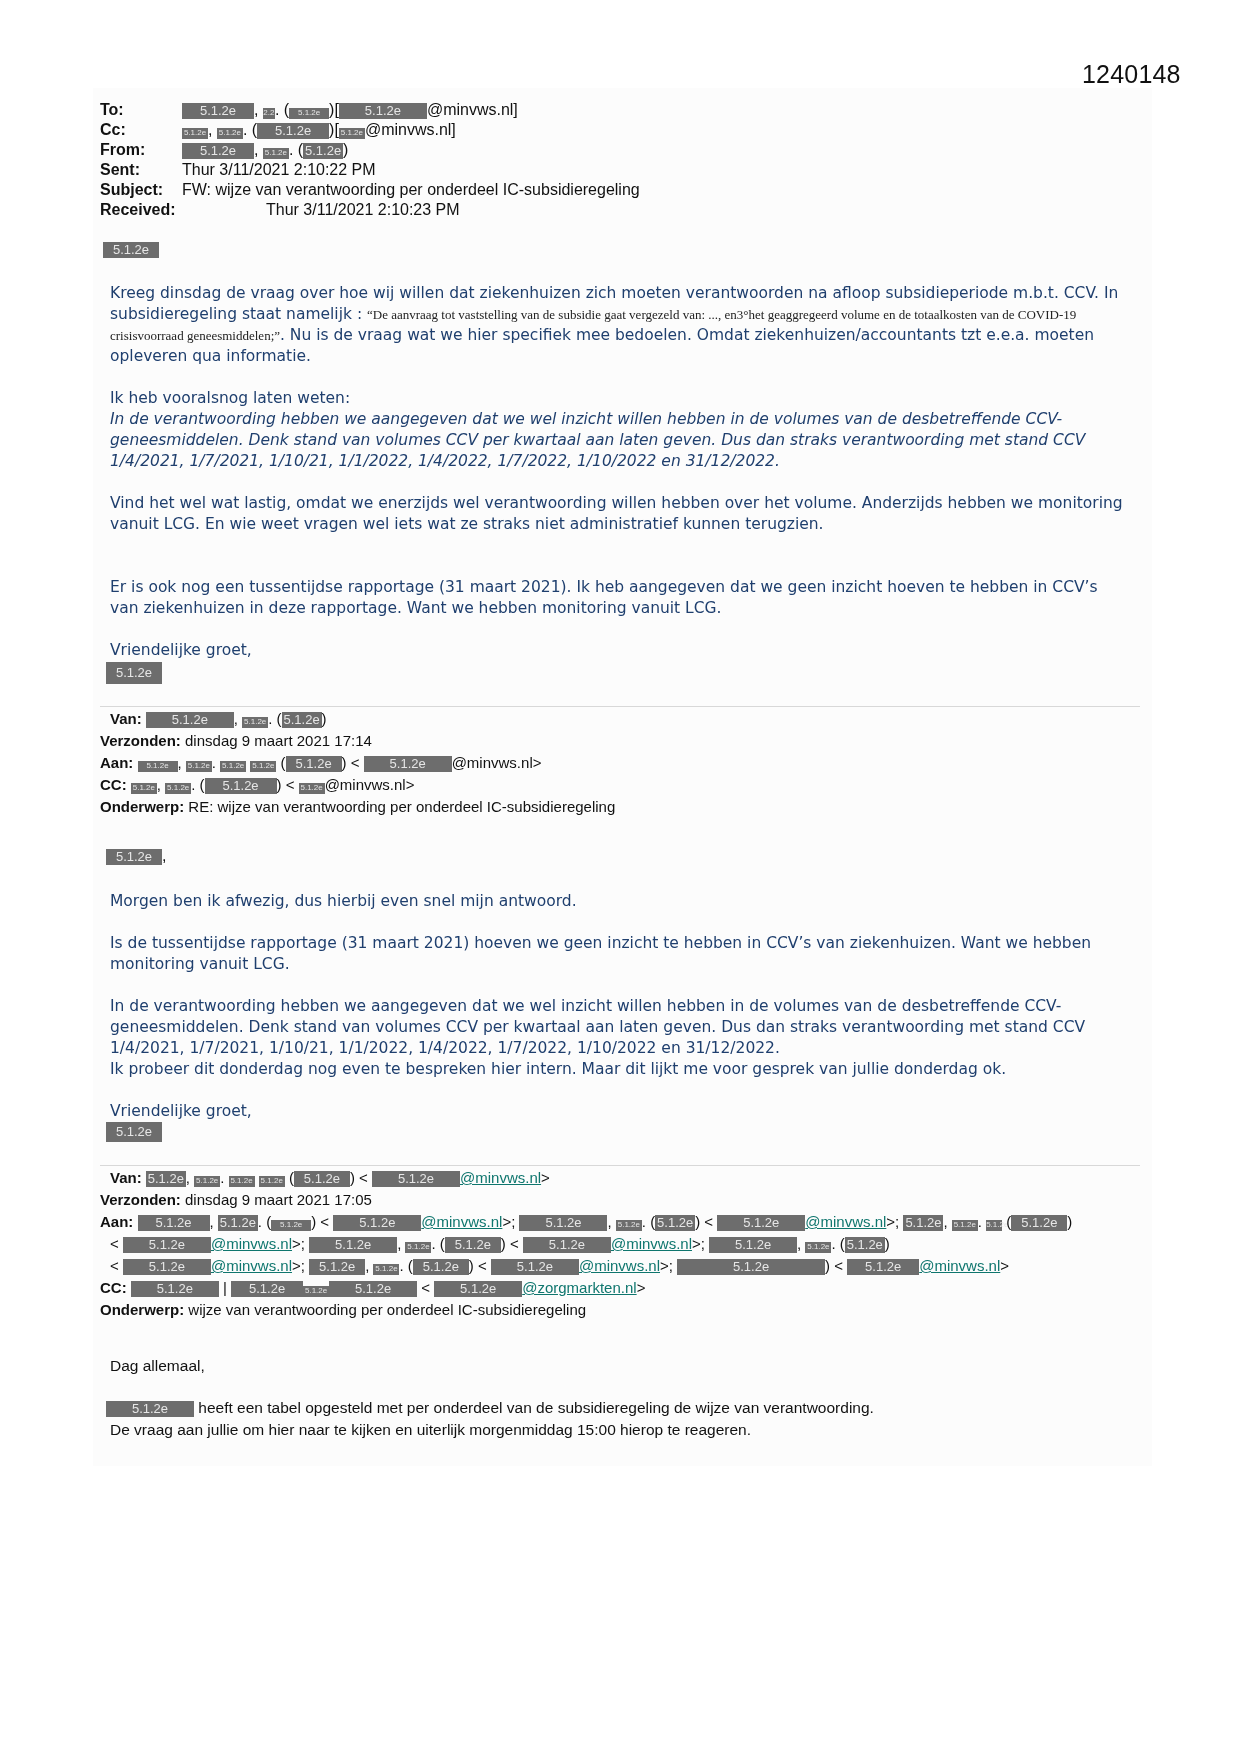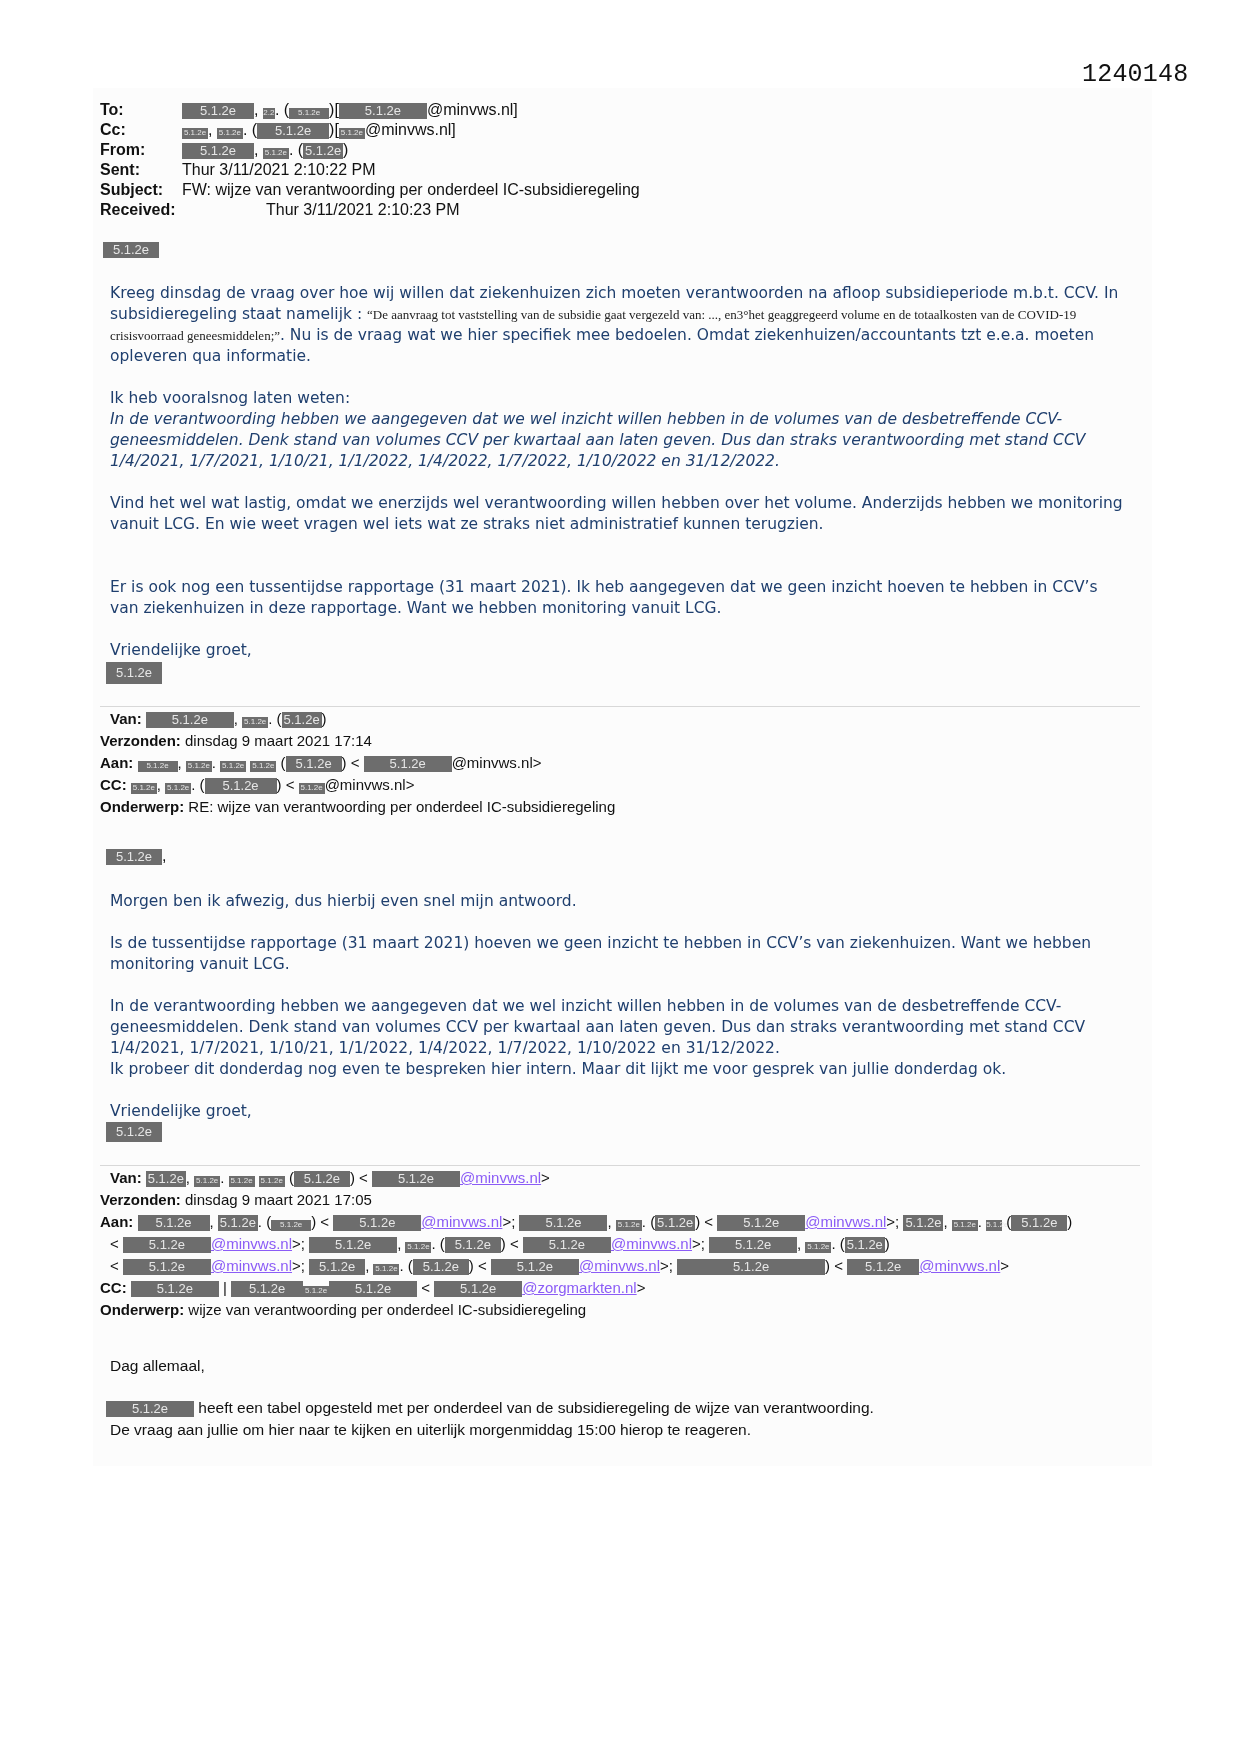--- a/index.html
+++ b/index.html
@@ -1,32 +1,32 @@
 <!DOCTYPE html>
 <html><head>
 <meta charset="utf-8">
 <style>
   html, body { margin: 0; padding: 0; background: #ffffff; }
   body { width: 1241px; height: 1754px; position: relative; overflow: hidden; font-family: "Liberation Sans", sans-serif; color: #111; }
-  .docnum { position: absolute; left: 1082px; top: 60px; font-size: 25px; font-family: Liberation Mono, monospace; color: #111; letter-spacing: 0.2px; }
+  .docnum { position: absolute; left: 1082px; top: 60px; font-size: 25px; font-family: Liberation Sans, sans-serif; color: #111; letter-spacing: 0.2px; }
   .sheet { position: absolute; left: 93px; top: 88px; width: 1059px; height: 1378px; background: #fcfcfc; }
   .r { display: inline-block; background: #6d6d6d; color: #e6e6e6; font-family: "Liberation Sans", sans-serif; text-align: center; vertical-align: baseline; line-height: 1.1; padding: 1px 0; }
   .r.s { font-size: 8px; }
   .r.m { font-size: 13px; }
   .r.w1 { width: 26px; } .r.w2 { width: 40px; } .r.w3 { width: 56px; } .r.w4 { width: 72px; } .r.w5 { width: 88px; } .r.w7 { width: 148px; }
   .hdr { position: absolute; left: 100px; font-family: "Liberation Sans", sans-serif; font-size: 16px; color: #111; }
   .hdr .lbl { display: inline-block; width: 82px; font-weight: bold; }
   .blue { color: #1f3f6e; font-family: "DejaVu Sans", sans-serif; font-size: 15.5px; line-height: 21px; }
   .para { position: absolute; left: 110px; width: 1020px; }
   .it { font-style: italic; }
   .quote { font-family: "Liberation Serif", serif; font-size: 13px; color: #222; }
   .sep { position: absolute; left: 100px; width: 1040px; height: 1px; background: #d8d8d8; }
   .mh { position: absolute; left: 100px; font-family: "Liberation Sans", sans-serif; font-size: 15px; color: #111; line-height: 22px; }
   .mh b { font-weight: bold; }
-  .link { color: #8b5cf6; text-decoration: underline; text-align: right; }
+  .link { color: #0f766e; text-decoration: underline; text-align: right; }
   .plain { font-family: "Liberation Sans", sans-serif; font-size: 15.5px; color: #111; }
 </style>
 </head>
 <body>
 
 <div class="docnum">1240148</div>
 <div class="sheet"></div>
 
 <div class="hdr" style="top:101px;">
   <span class="lbl">To:</span><span class="r m w4">5.1.2e</span>, <span class="r s" style="width:12px">2.2</span>. (<span class="r s w2">5.1.2e</span>)[<span class="r m w5">5.1.2e</span><span>@minvws.nl]</span>

